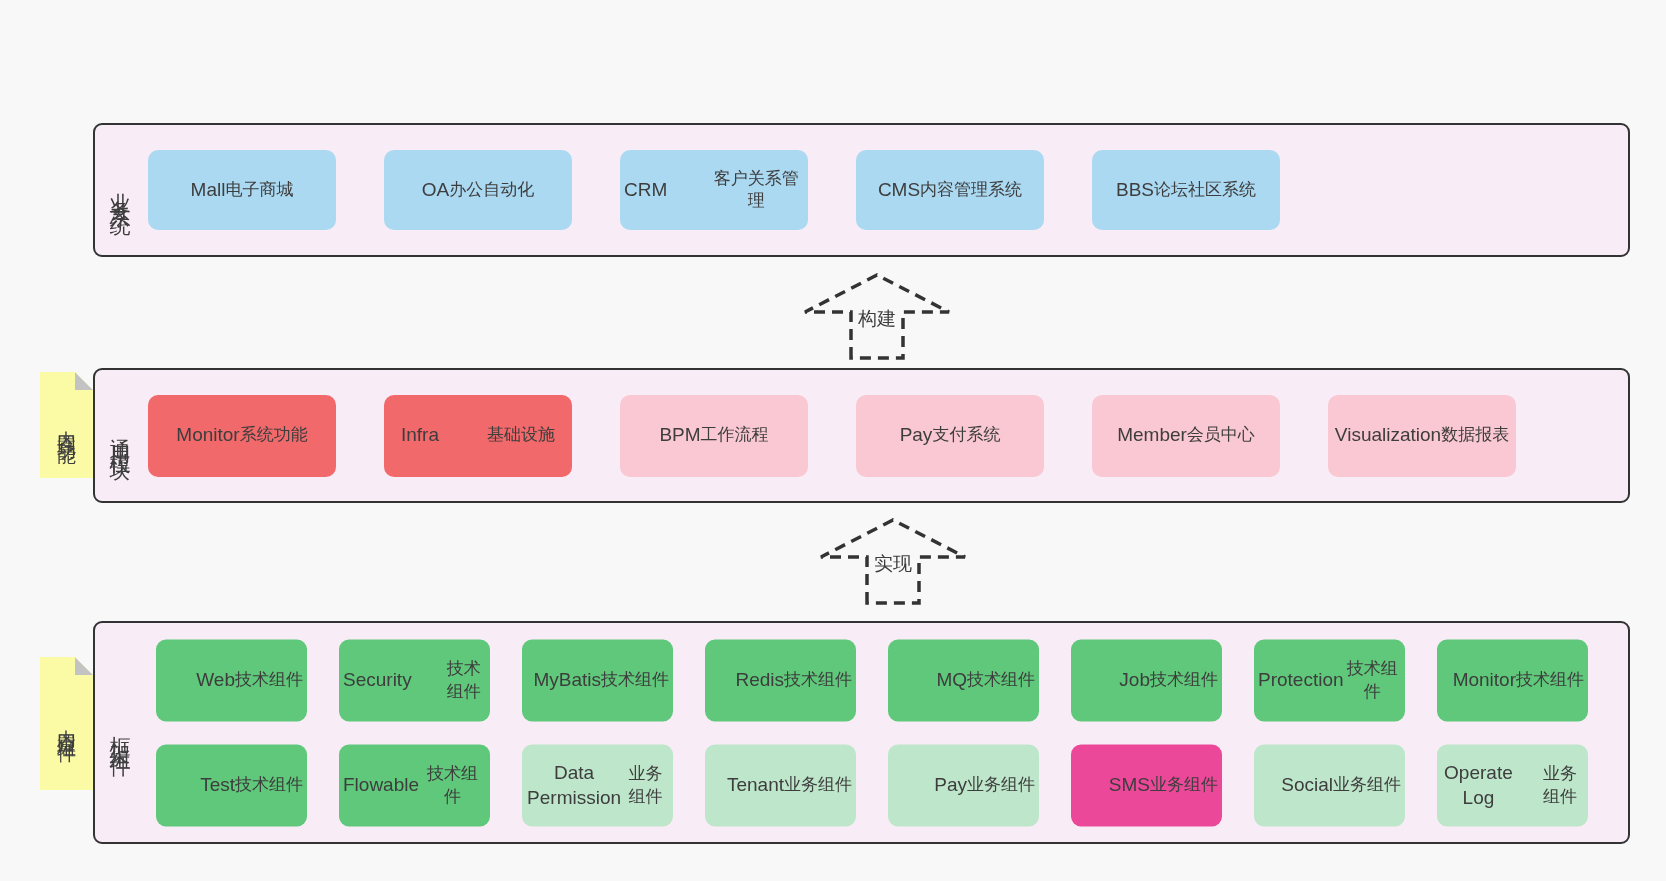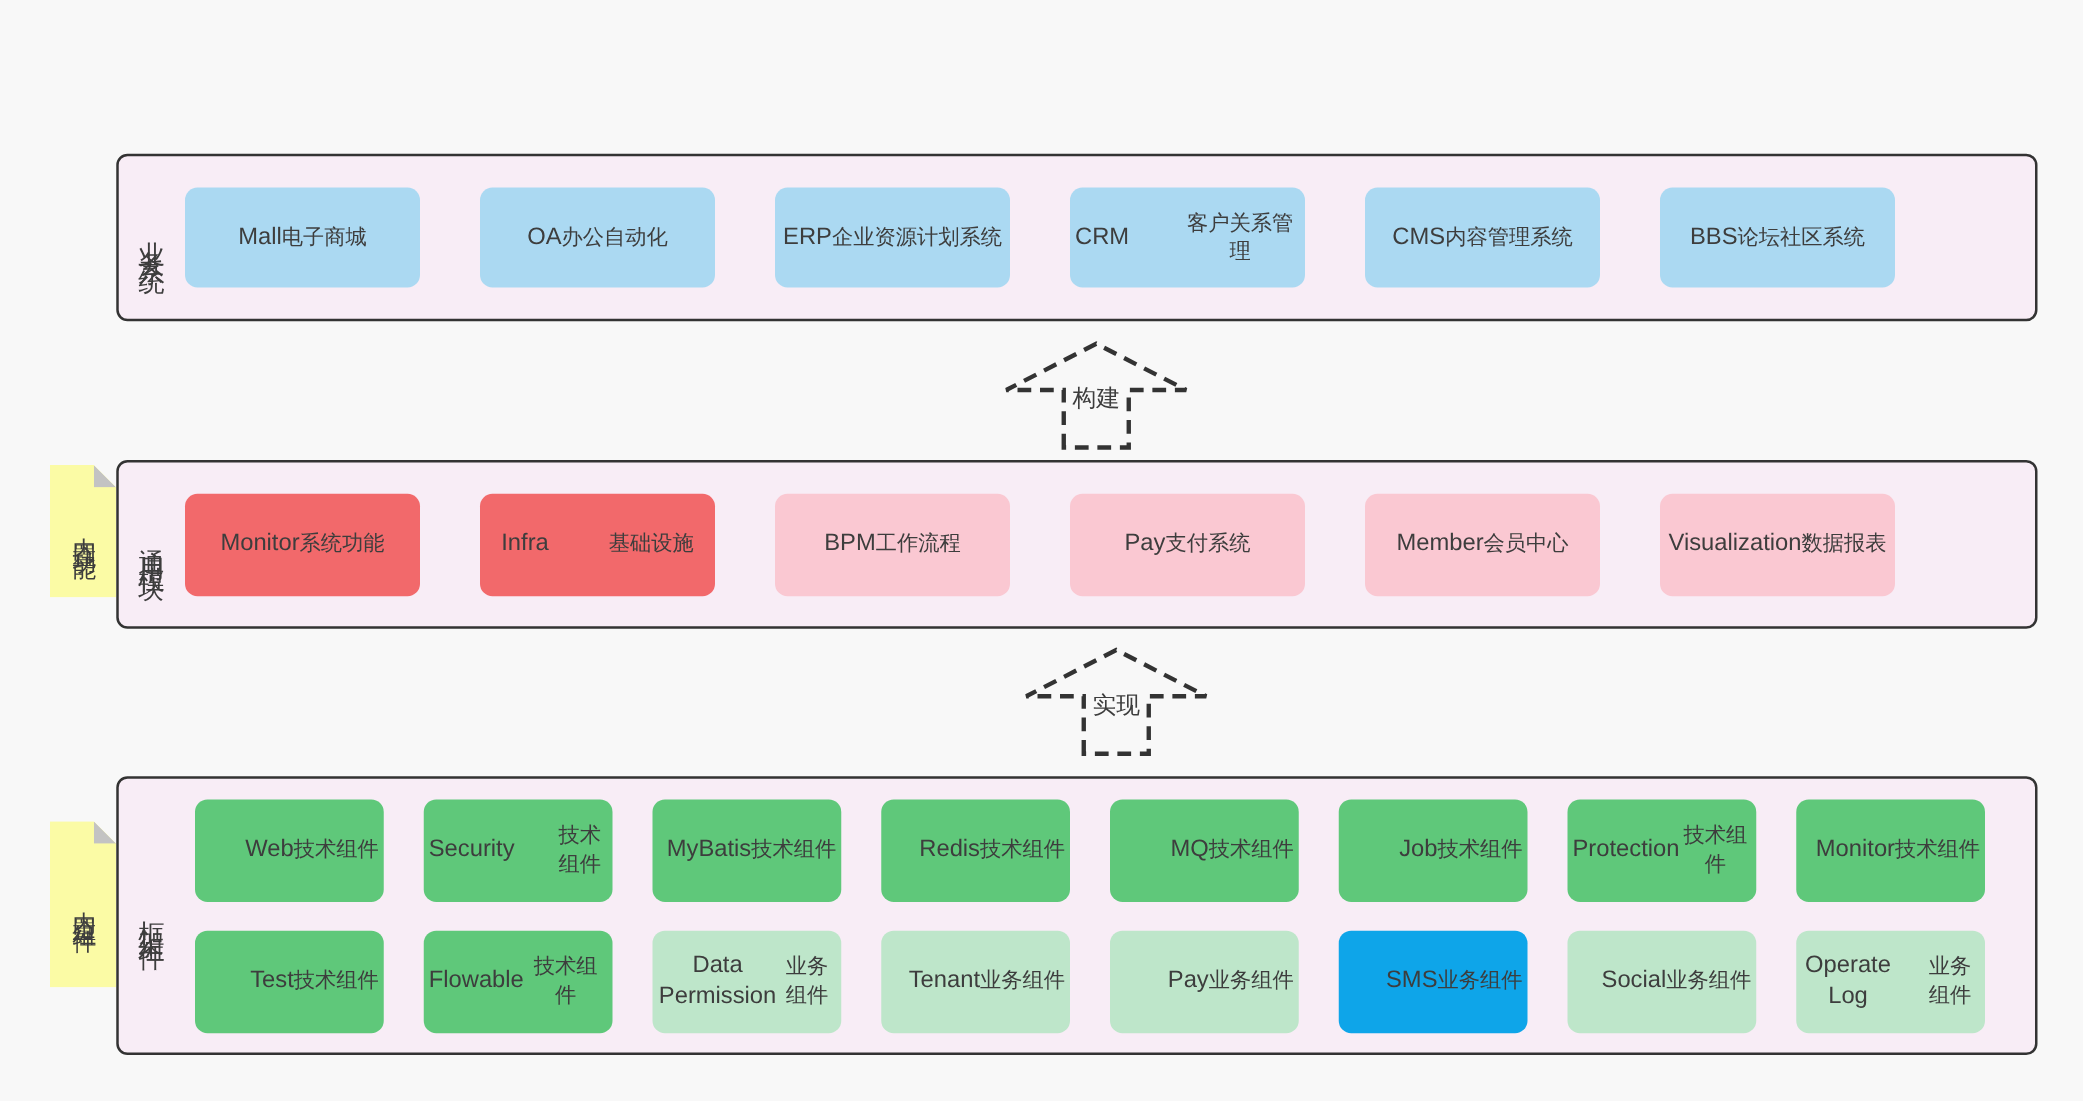--- a/index.html
+++ b/index.html
@@ -156,24 +156,20 @@
     <div class="rows" id="band-rows-0">
         <div class="box-row">
           <div class="box" style="background: rgb(171, 217, 242);">
             <div class="box-title">Mall</div>
             <div class="box-subtitle">电子商城</div>
           </div>
           <div class="box" style="background: rgb(171, 217, 242);">
             <div class="box-title">OA</div>
             <div class="box-subtitle">办公自动化</div>
           </div>
-          <div class="box" style="background: rgb(171, 217, 242);">
-            <div class="box-title">ERP</div>
-            <div class="box-subtitle">企业资源计划系统</div>
-          </div>
           <div class="box" style="background: rgb(171, 217, 242); gap: 41px;">
             <div class="box-title">CRM</div>
             <div class="box-subtitle">客户关系管理</div>
           </div>
           <div class="box" style="background: rgb(171, 217, 242);">
             <div class="box-title">CMS</div>
             <div class="box-subtitle">内容管理系统</div>
           </div>
           <div class="box" style="background: rgb(171, 217, 242);">
             <div class="box-title">BBS</div>
@@ -280,21 +276,21 @@
             <div class="box-subtitle">业务组件</div>
           </div>
           <div class="box" style="background: rgb(190, 230, 202);">
             <div class="box-title">Tenant</div>
             <div class="box-subtitle">业务组件</div>
           </div>
           <div class="box" style="background: rgb(190, 230, 202);">
             <div class="box-title">Pay</div>
             <div class="box-subtitle">业务组件</div>
           </div>
-          <div class="box" style="background: #0ea5e9;">
+          <div class="box" style="background: #ec4899;">
             <div class="box-title">SMS</div>
             <div class="box-subtitle">业务组件</div>
           </div>
           <div class="box" style="background: rgb(190, 230, 202);">
             <div class="box-title">Social</div>
             <div class="box-subtitle">业务组件</div>
           </div>
           <div class="box" style="background: rgb(190, 230, 202); gap: 20px;">
             <div class="box-title">Operate Log</div>
             <div class="box-subtitle">业务组件</div>

